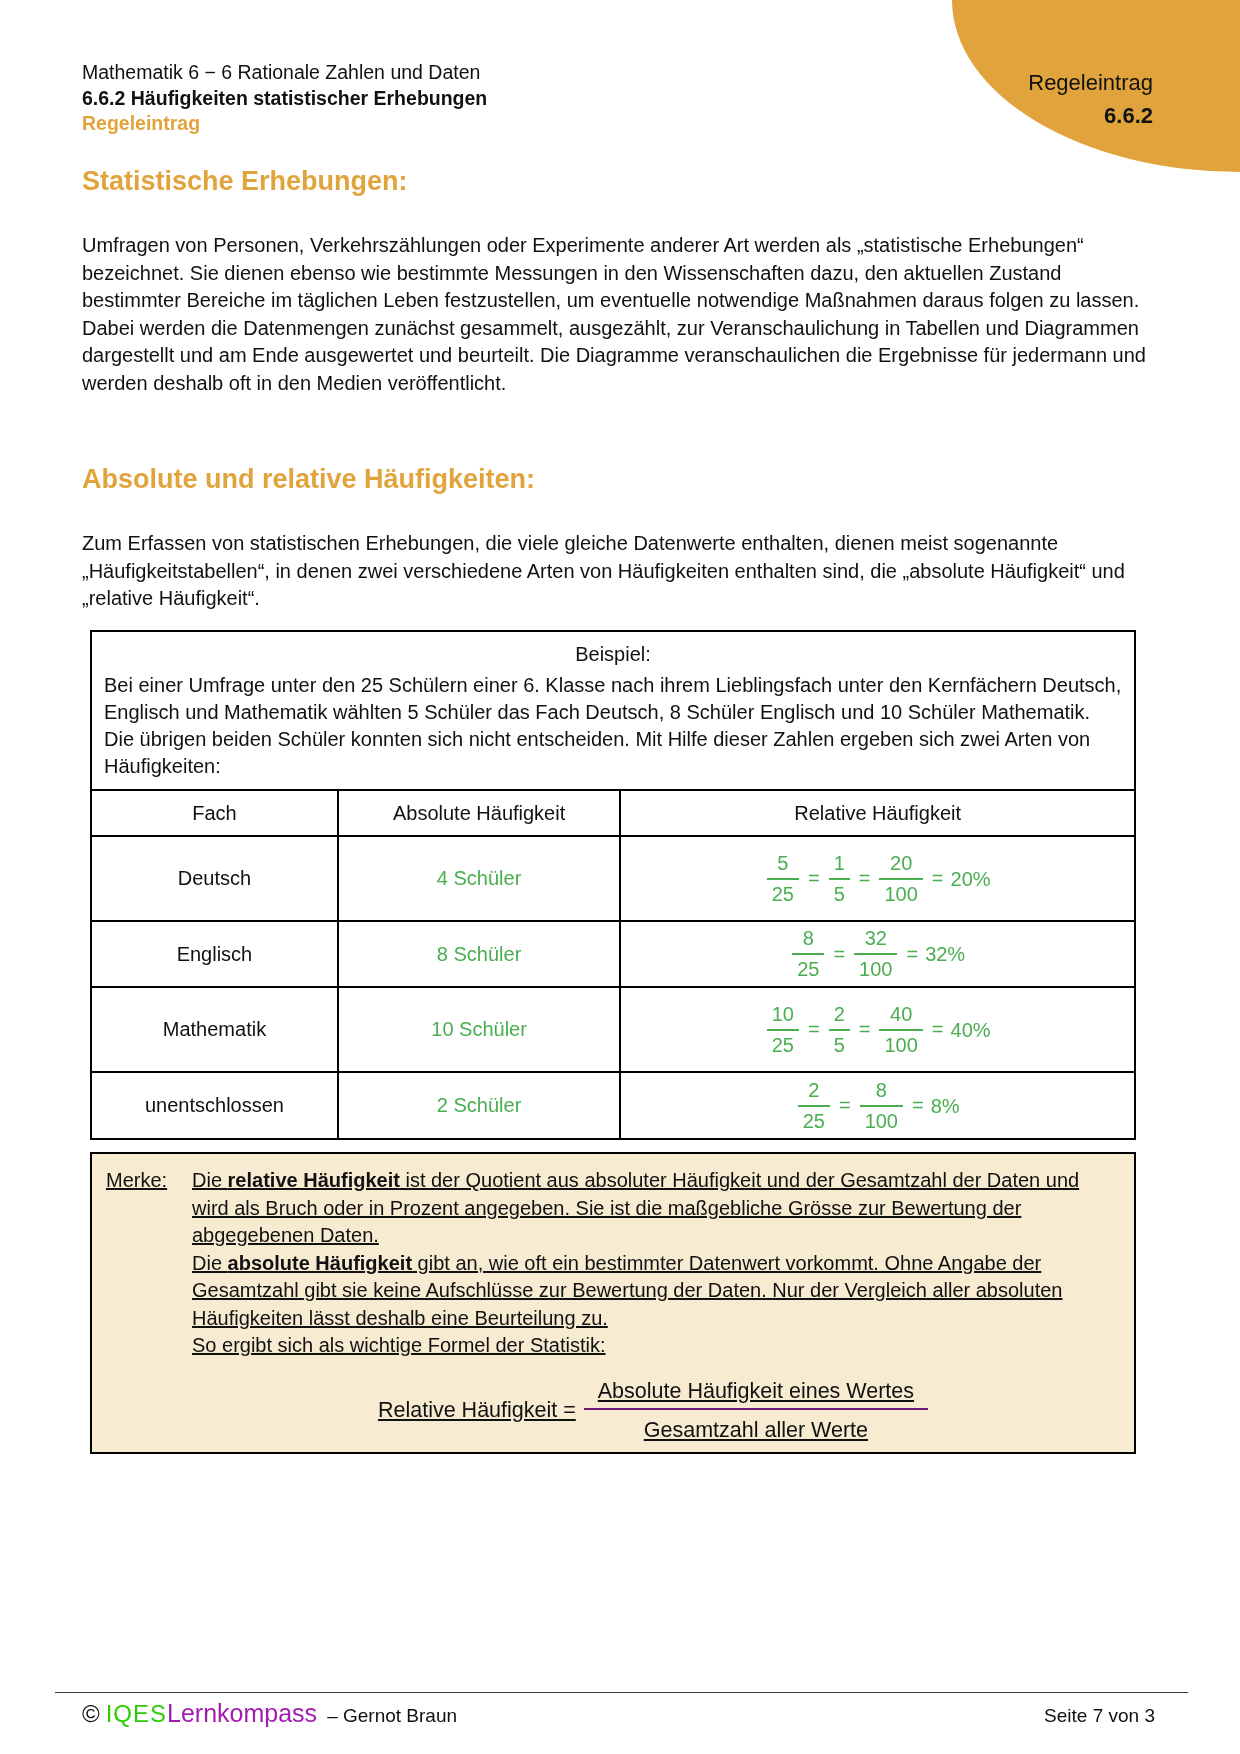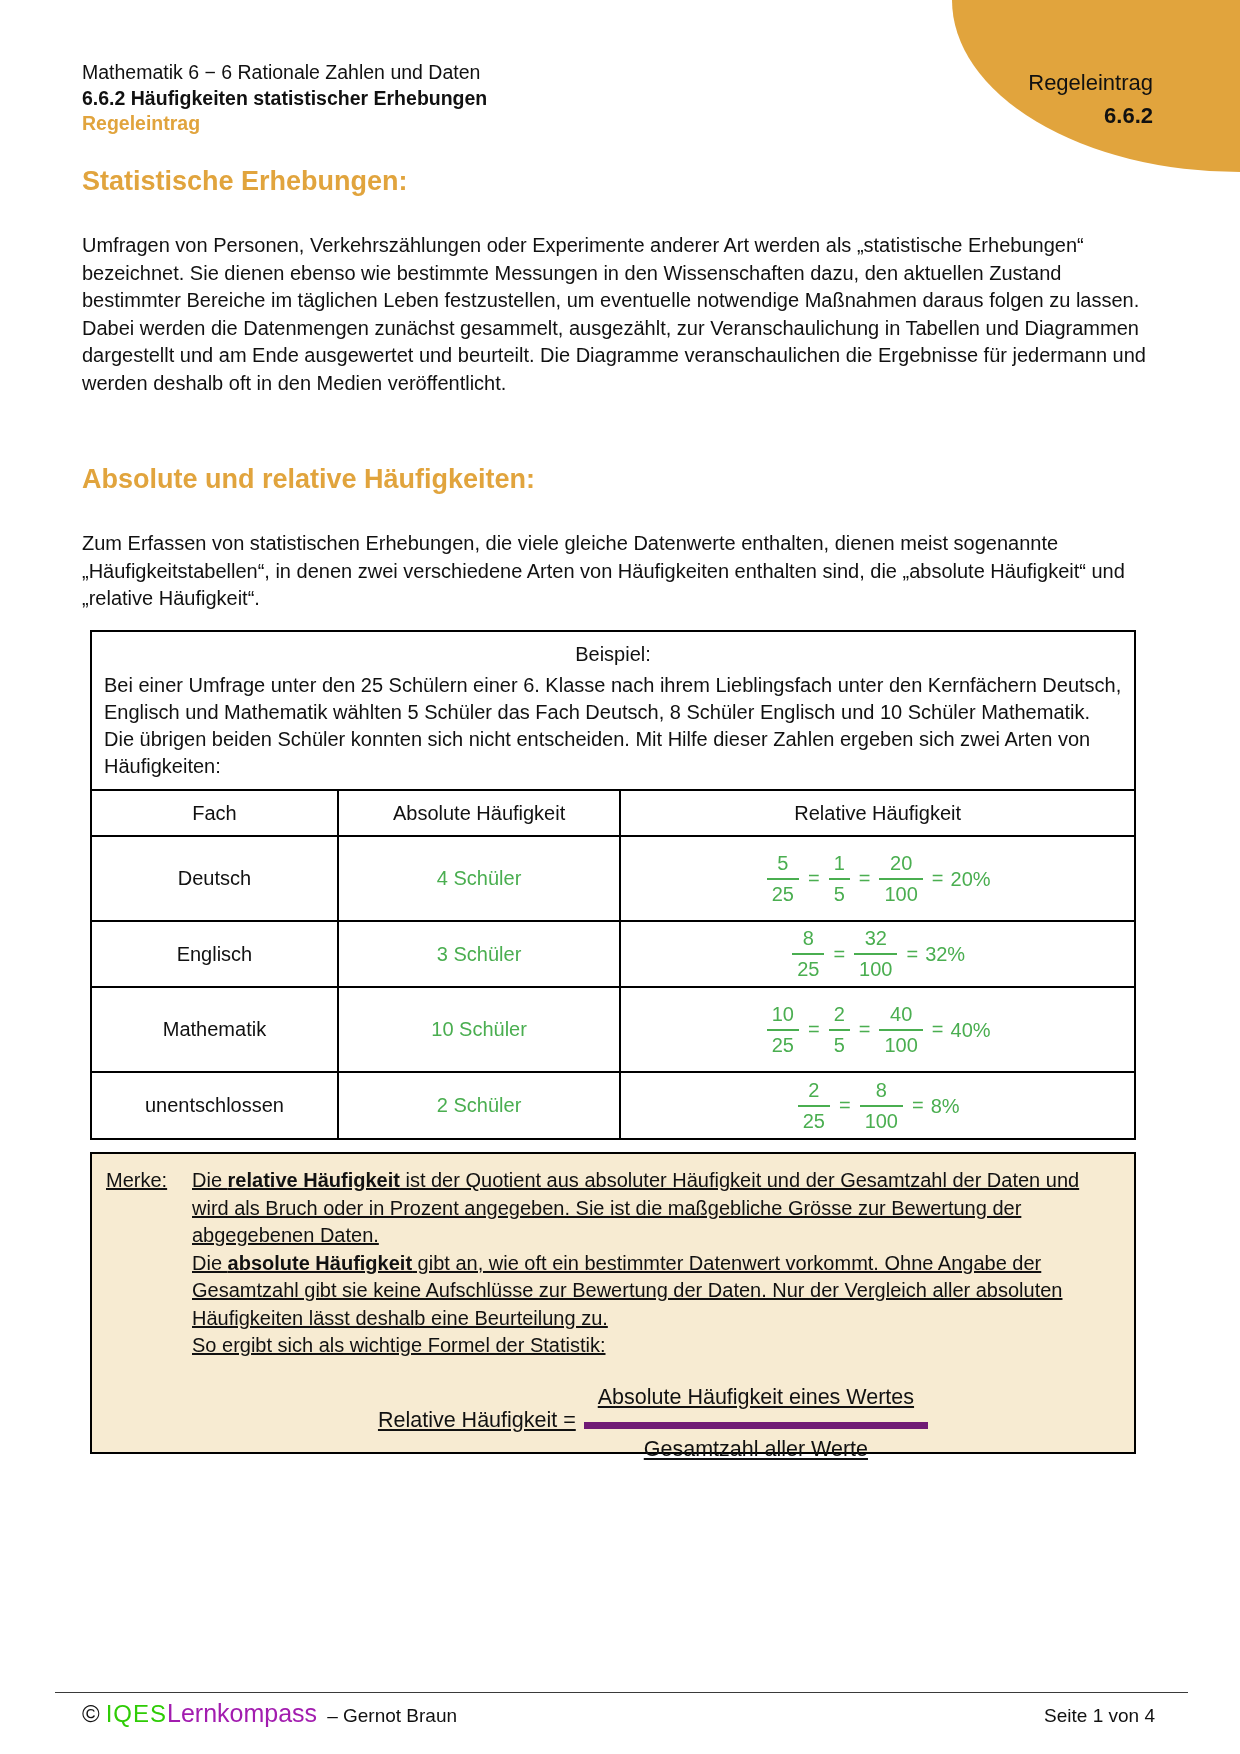--- a/index.html
+++ b/index.html
@@ -93,21 +93,21 @@
     font-size:20px;line-height:27.5px;text-decoration:underline;
   }
   .merke-label{width:86px;flex-shrink:0;}
   .merke-body{flex:1;padding-right:6px;}
   .merke-body p{margin:0;}
   .formula{
     display:flex;justify-content:center;align-items:center;
     gap:8px;margin-top:19px;font-size:21.5px;line-height:1.2;
   }
   .formula-frac{text-align:center;}
-  .formula-frac .fnum{padding:0 14px 12px;border-bottom:7px solid #701a75;margin-top:6px;}
+  .formula-frac .fnum{padding:0 14px 4px;border-bottom:2px solid #701a75;}
   .formula-frac .fden{padding:8px 14px 0;}
   
   .footer-rule{
     position:absolute;left:55px;right:52px;top:1692px;
     border-top:1.5px solid #3a3a3a;
   }
   .footer{
     position:absolute;left:82px;right:85px;top:1699px;
     display:flex;justify-content:space-between;align-items:baseline;
   }
@@ -154,21 +154,21 @@
         </tr>
       </thead>
       <tbody>
           <tr>
             <td>Deutsch</td>
             <td class="green">4 Schüler</td>
             <td class="green"><span class="frac"><span class="num">5</span><span class="den">25</span></span><span class="eq">=</span><span class="frac"><span class="num">1</span><span class="den">5</span></span><span class="eq">=</span><span class="frac"><span class="num">20</span><span class="den">100</span></span><span class="eq">=</span><span class="result">20%</span></td>
           </tr>
           <tr>
             <td>Englisch</td>
-            <td class="green">3 Schüler</td>
+            <td class="green">8 Schüler</td>
             <td class="green"><span class="frac"><span class="num">8</span><span class="den">25</span></span><span class="eq">=</span><span class="frac"><span class="num">32</span><span class="den">100</span></span><span class="eq">=</span><span class="result">32%</span></td>
           </tr>
           <tr>
             <td>Mathematik</td>
             <td class="green">10 Schüler</td>
             <td class="green"><span class="frac"><span class="num">10</span><span class="den">25</span></span><span class="eq">=</span><span class="frac"><span class="num">2</span><span class="den">5</span></span><span class="eq">=</span><span class="frac"><span class="num">40</span><span class="den">100</span></span><span class="eq">=</span><span class="result">40%</span></td>
           </tr>
           <tr>
             <td>unentschlossen</td>
             <td class="green">2 Schüler</td>
@@ -195,16 +195,16 @@
   </div>
 
   <div class="footer-rule"></div>
   <div class="footer">
     <div class="brand">
       <span class="copy">©</span>
       <span class="iqes">IQES</span>
       <span class="lk">Lernkompass</span>
       <span class="author">– Gernot Braun</span>
     </div>
-    <div class="page-num">Seite 1 von 4</div>
+    <div class="page-num">Seite 7 von 3</div>
   </div>
 
 </div>
 
 </body></html>

